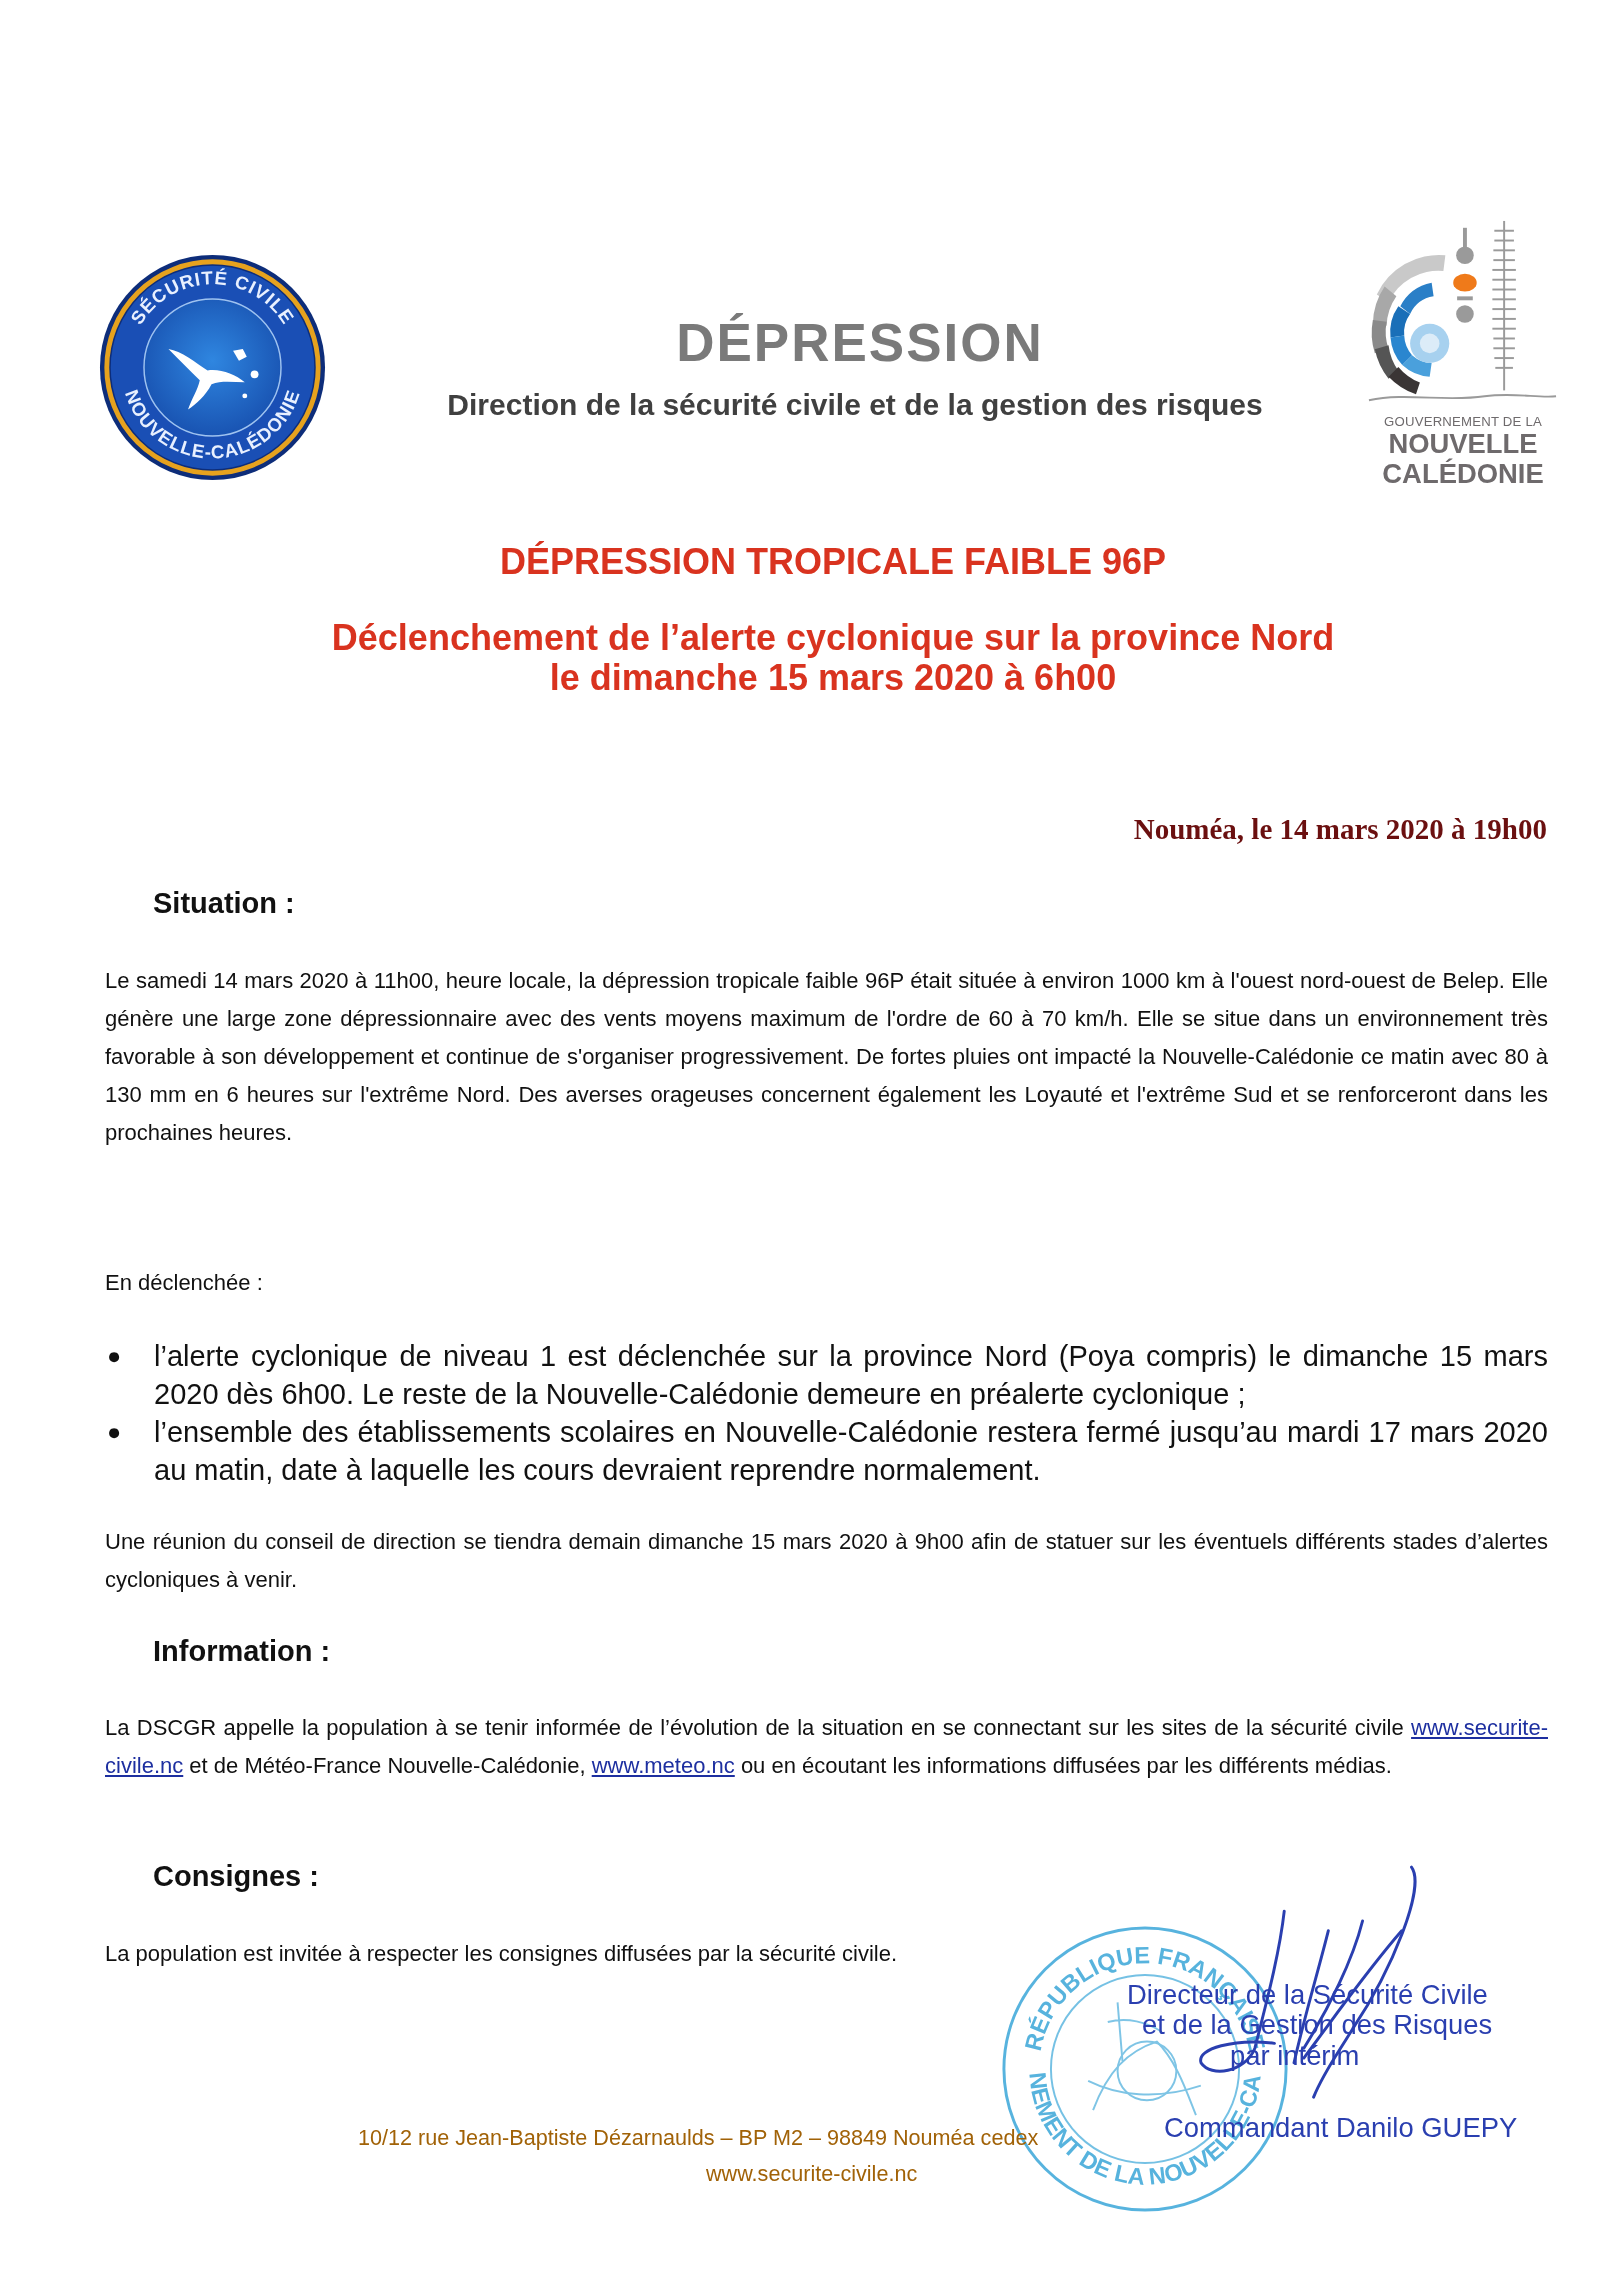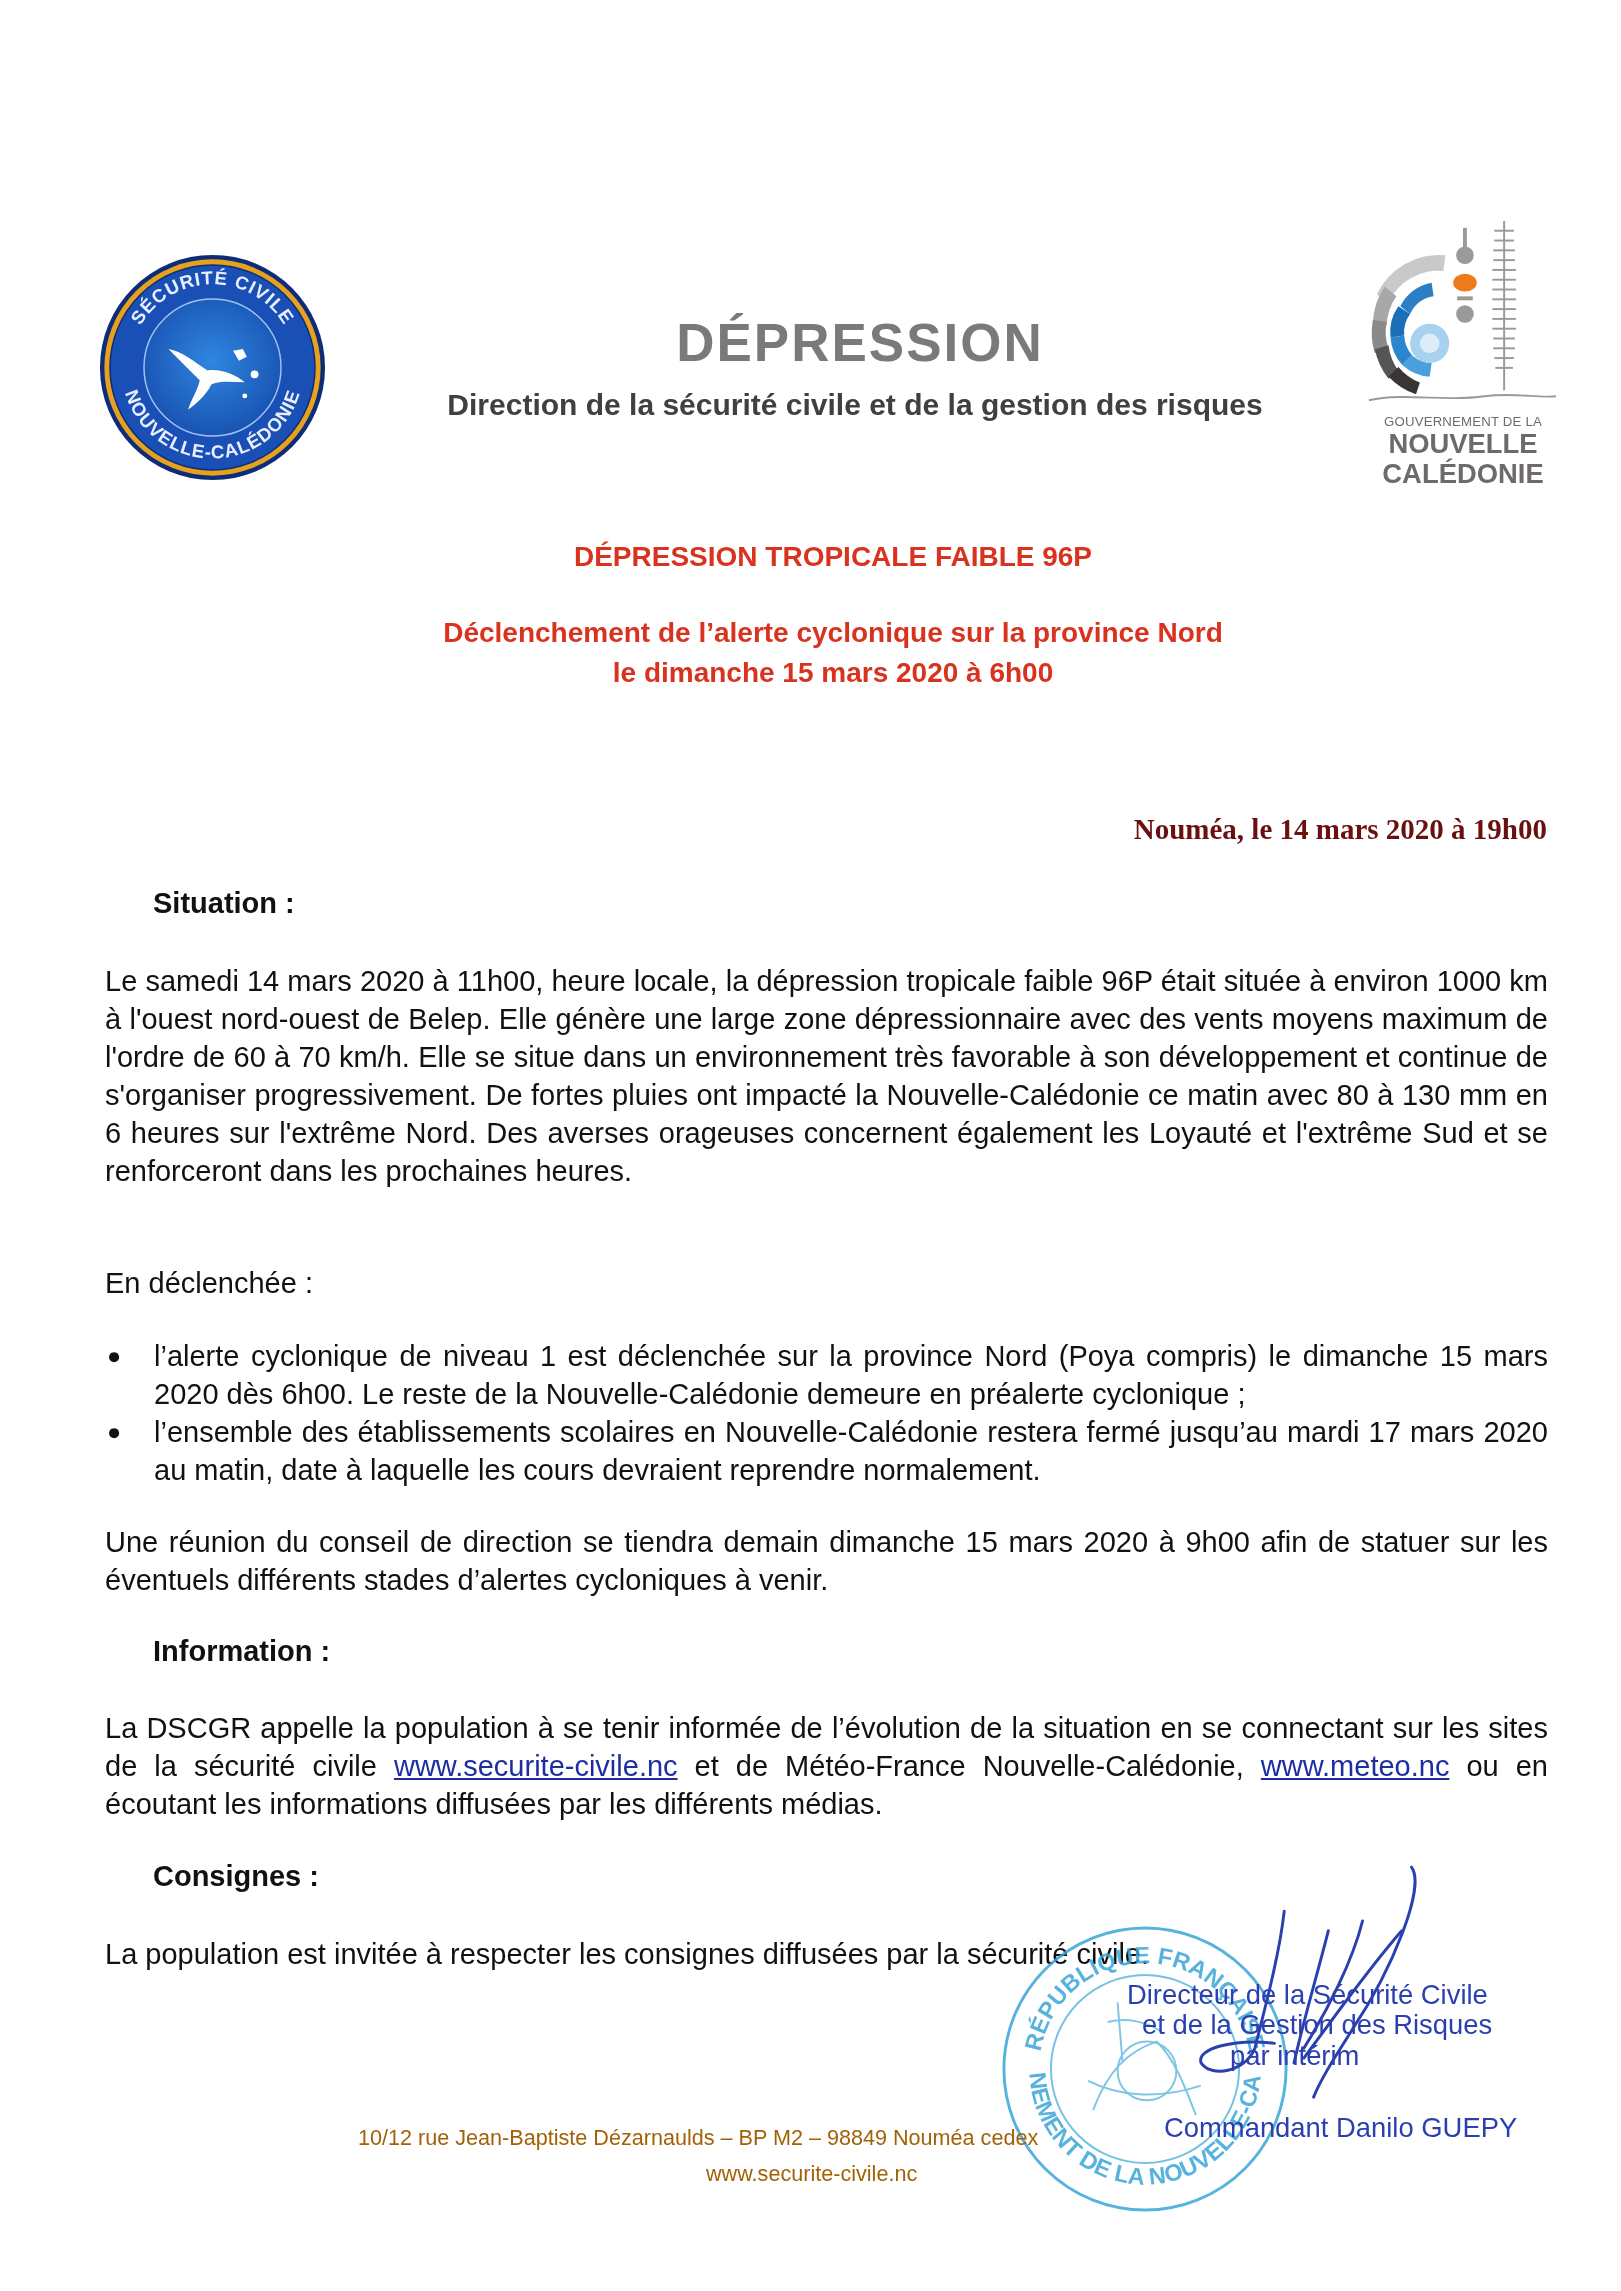--- a/index.html
+++ b/index.html
@@ -12,29 +12,29 @@
   .gov-small { top: 414px; font-size: 13.2px; letter-spacing: 0.2px; }
   .gov-big { font-size: 27.4px; font-weight: bold; line-height: 29px; }
   .gov-big1 { top: 429px; }
   .gov-big2 { top: 459px; }
 
   .title-communique { left: 0; width: 1719px; top: 312px; text-align: center;
      font-size: 53px; font-weight: bold; color: #7a7a7a; letter-spacing: 2px; }
   .subtitle-direction { left: 365px; top: 388px; width: 980px; text-align: center;
      font-size: 30px; font-weight: bold; color: #404040; }
   .headline { left: 294px; width: 1078px; text-align: center; font-weight: bold;
-     color: #d9331f; font-size: 28px; }
+     color: #d9331f; font-size: 36px; }
   .h1 { top: 541px; }
   .h2 { top: 617px; }
   .h3 { top: 657px; }
   .place-date { right: 74px; top: 813px; font-size: 29px; font-weight: bold; color: #6b1010; font-family: Liberation Serif, serif; }
 
   .section-heading { left: 105px; font-size: 29px; font-weight: bold; 
      text-decoration-thickness: 2.9px; text-underline-offset: 4.9px; margin-left: 48px; }
-  .para { left: 105px; width: 1443px; font-size: 29px; line-height: 38px;
+  .para { left: 105px; width: 1443px; font-size: 22px; line-height: 38px;
      text-align: justify; text-align-last: left; }
   .bullets { left: 105px; width: 1443px; margin: 0; padding: 0; list-style: none;
      font-size: 29px; line-height: 38px; }
   .bullets li { position: relative; padding-left: 49px; text-align: justify; text-align-last: left; }
   .bullets li .bullet { position: absolute; left: 2px; top: 0; font-size: 23.5px; }
   a.link { color: #1d2fa0; text-decoration: underline; }
 
   .stamp { left: 1000px; top: 1924px; width: 290px; height: 290px; }
   .sig-text { color: #2a3fb0; font-size: 27.4px; line-height: 30px; }
   .sig1 { left: 1127px; top: 1980px; }

